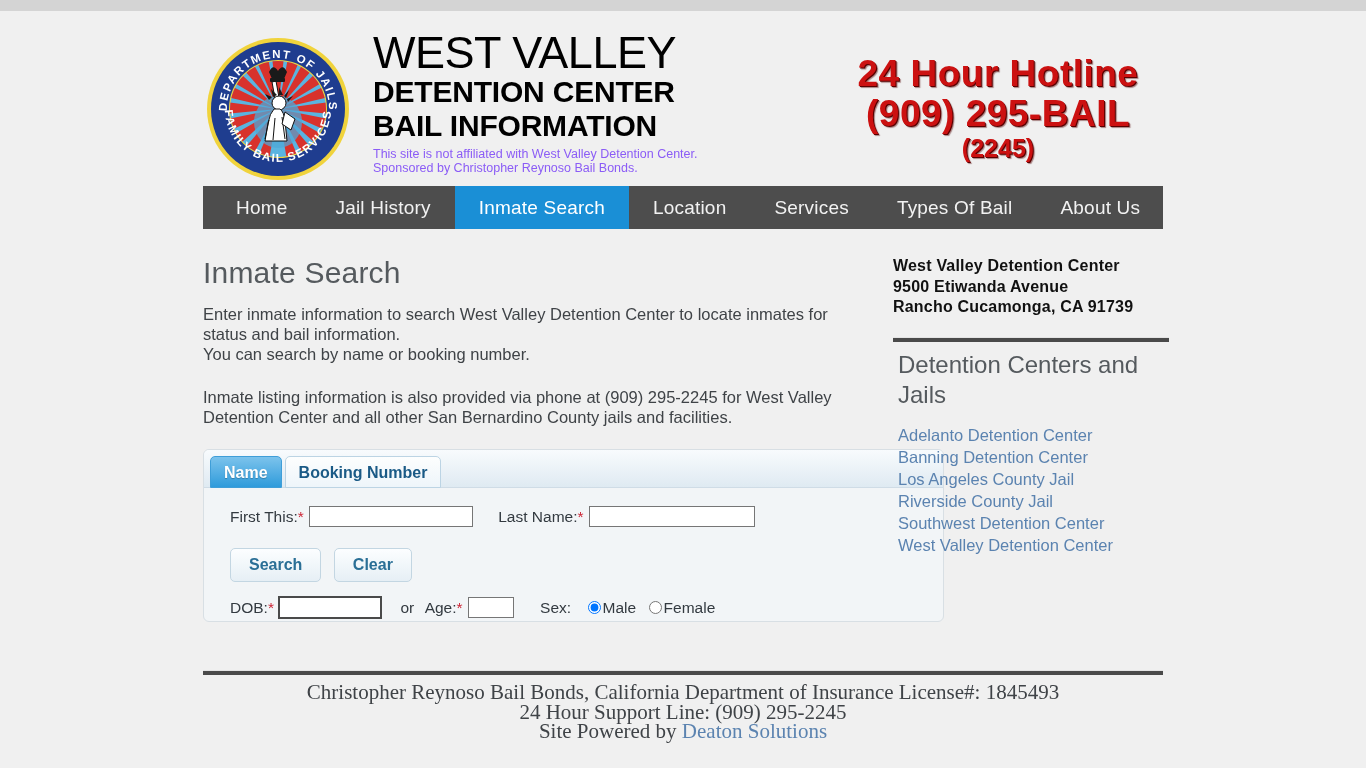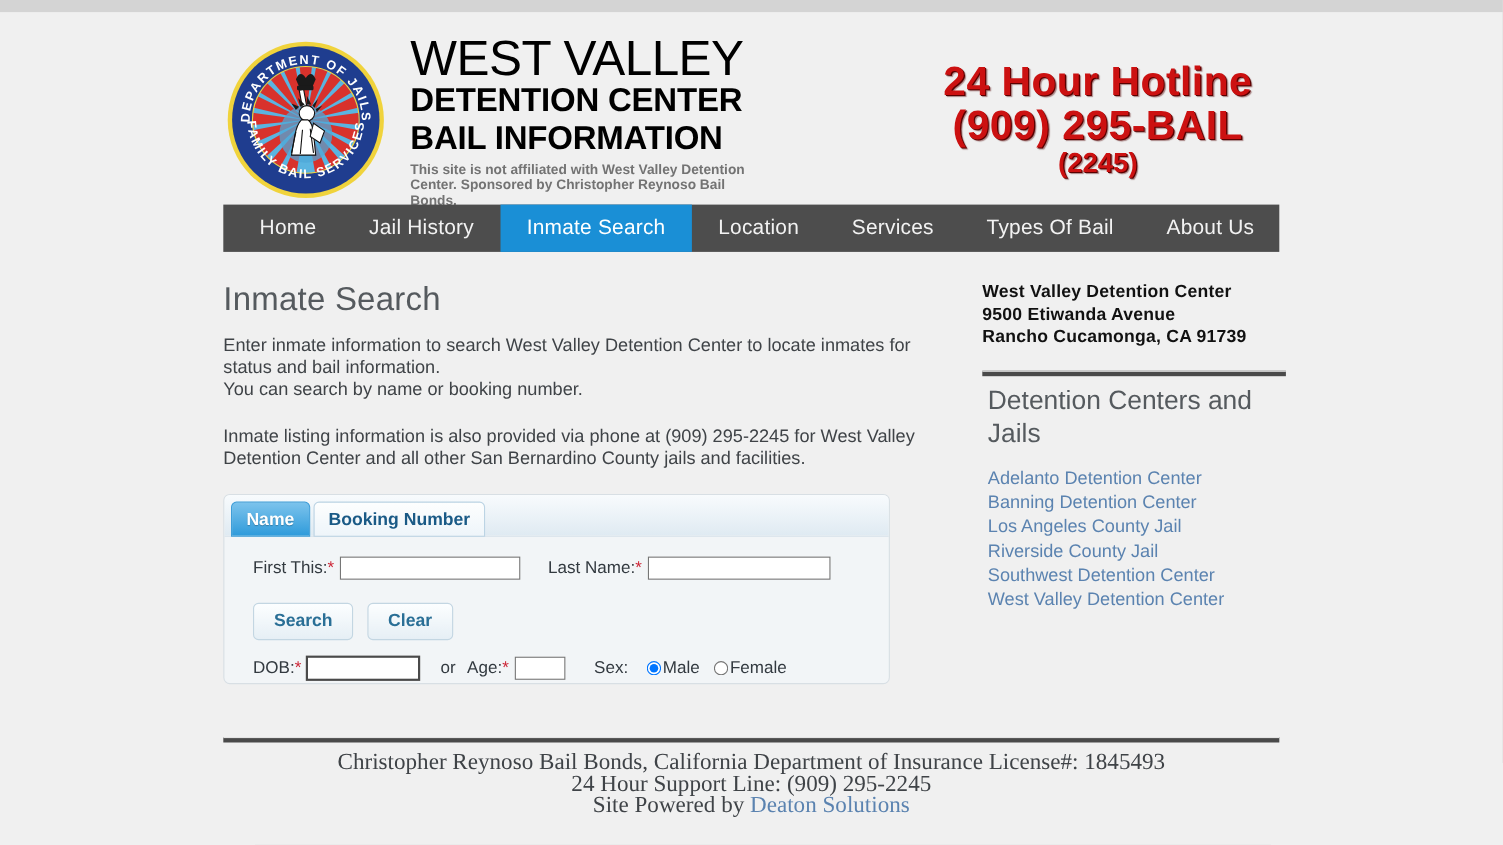--- a/index.html
+++ b/index.html
@@ -43,22 +43,22 @@
     letter-spacing: -0.2px; color: #000; white-space: nowrap;
   }
   #title-line3 {
     font-family: "Liberation Sans Narrow","Liberation Sans", sans-serif;
     font-weight: bold; font-size: 30px; line-height: 34px;
     letter-spacing: -0.2px; color: #000; white-space: nowrap;
   }
   #disclaimer {
     margin-top: 4px;
     font-family: "Liberation Sans Narrow","Liberation Sans", sans-serif;
-    font-weight: bold; font-size: 12.5px; line-height: 14px;
-    color: #737373; width: 330px;
+    font-weight: normal; font-size: 12.5px; line-height: 14px;
+    color: #8b5cf6; width: 330px;
   }
   #hotline {
     position: absolute; left: 630px; top: 34px; width: 330px;
     text-align: center;
   }
   .hot {
     font-family: "Liberation Sans Narrow","Liberation Sans", sans-serif;
     font-weight: bold;
     color: #cc1111;
     text-shadow: 1px 1px 0 #5a0000, 2px 2px 1px rgba(80,0,0,0.45);
@@ -98,21 +98,21 @@
   .para {
     font-family: "Liberation Sans Narrow","Liberation Sans", sans-serif;
     font-size: 16.5px; line-height: 20px; color: #3f4347;
     margin: 0 0 0 0; width: 646px;
   }
   .para.spaced { margin-top: 23px; }
 
   
   #search-panel {
     position: absolute; left: 0; top: 193px;
-    width: 606px; height: 173px;
+    width: 741px; height: 173px;
     background: #f2f5f7;
     border: 1px solid #d8dfe4;
     border-radius: 6px;
   }
   #tabbar {
     position: relative;
     height: 38px;
     background: linear-gradient(#f8fbfd, #dfeaf2);
     border-bottom: 1px solid #cfdce6;
     border-radius: 5px 5px 0 0;

